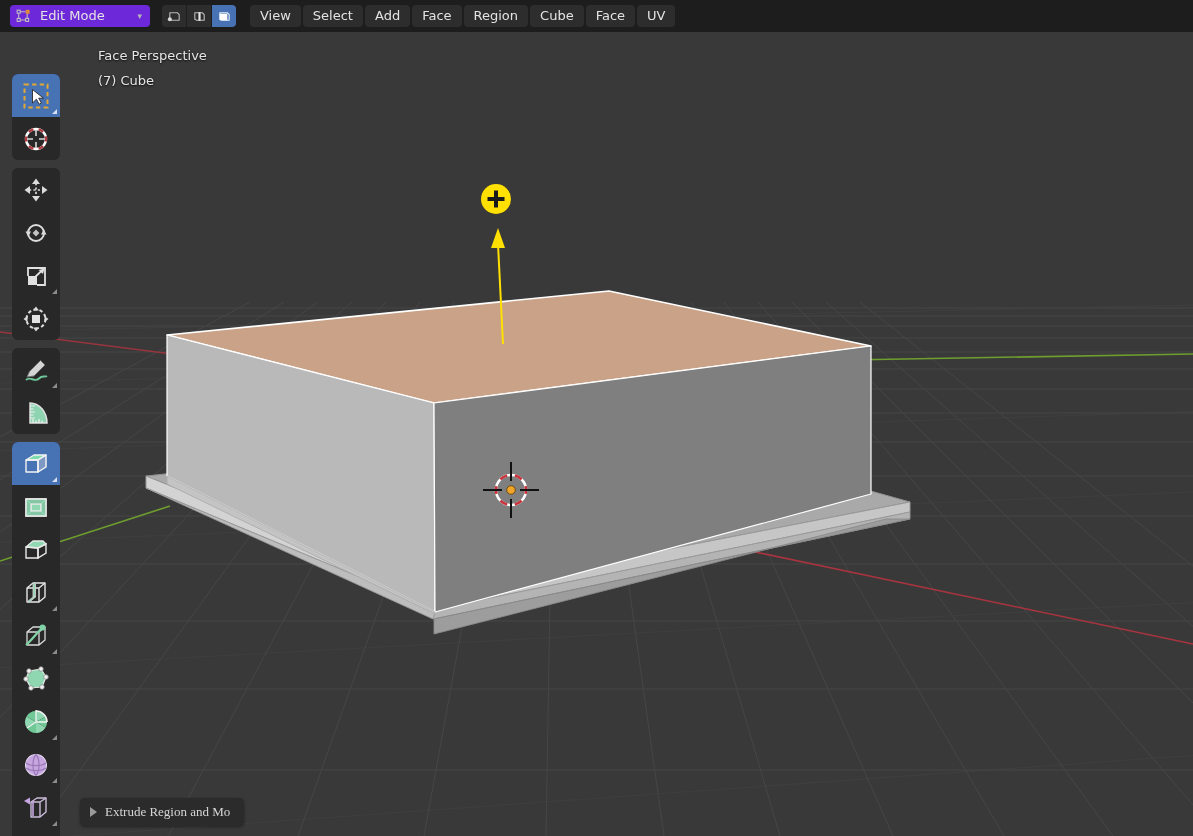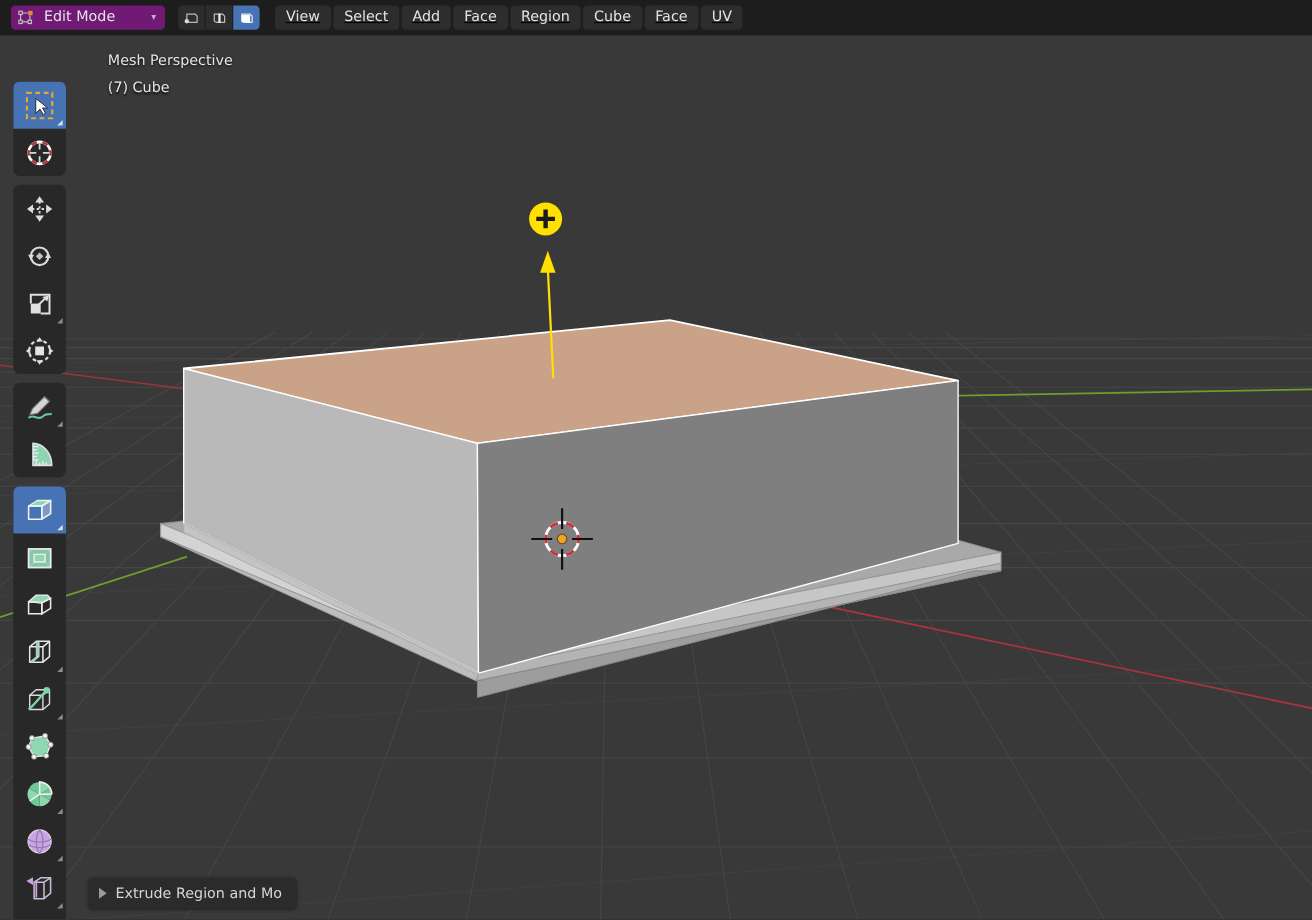--- a/index.html
+++ b/index.html
@@ -14,38 +14,38 @@
 
   
   #header {
     position:absolute; left:0; top:0; width:1193px; height:32px;
     background:#1d1d1d; display:flex; align-items:center;
     padding-left:10px; gap:0;
     z-index:40;
   }
   .mode-select {
     display:flex; align-items:center; gap:8px;
-    height:22px; background:#701a75; border-radius:4px;
+    height:22px; background:#6d28d9; border-radius:4px;
     padding:0 8px 0 6px; min-width:140px; cursor:pointer;
     position:relative;
   }
   .mode-label { color:#e3e3e3; font-size:13px; line-height:22px; white-space:nowrap; }
   .mode-chevron { margin-left:auto; color:#b6b6b6; font-size:9px; line-height:22px; }
   .editmode-glyph { width:16px; height:14px; display:block; flex:none; }
 
   .selmode-group { display:flex; margin-left:12px; gap:1px; }
   .selmode-btn {
     width:24px; height:22px; background:#2d2d2d;
     display:flex; align-items:center; justify-content:center; cursor:pointer;
   }
   .selmode-btn:first-child { border-radius:4px 0 0 4px; }
   .selmode-btn:last-child { border-radius:0 4px 4px 0; }
   .selmode-btn.active { background:#4772b3; }
 
-  .menu-group { display:flex; margin-left:14px; gap:2px;text-decoration:underline; }
+  .menu-group { display:flex; margin-left:14px; gap:2px; }
   .menu-item {
     height:22px; line-height:22px; padding:0 10px;
     color:#e3e3e3; font-size:13px; border-radius:4px;
     background:#2d2d2d; cursor:pointer; white-space:nowrap;
   }
 
   
   #viewport {
     position:absolute; left:0; top:32px; width:1193px; height:804px;
     overflow:hidden; background:#393939;
@@ -91,21 +91,21 @@
     position:absolute; left:80px; bottom:10px; z-index:25;
     height:28px; background:#2b2b2b; border-radius:5px;
     display:flex; align-items:center; gap:8px; padding:0 14px 0 10px;
     cursor:pointer; box-shadow:0 1px 3px rgba(0,0,0,.4);
   }
   .op-tri {
     width:0; height:0;
     border-top:5px solid transparent; border-bottom:5px solid transparent;
     border-left:7px solid #9a9a9a;
   }
-  .op-label { color:#d6d6d6; font-size:13px; white-space:nowrap; }
+  .op-label { color:#d6d6d6; font-size:13px; white-space:nowrap;font-family:Liberation Serif, serif; }
 </style>
 </head>
 <body>
 
 <div id="app">
 
   <div id="header">
 
     <div class="mode-select">
       <svg class="editmode-glyph" viewBox="0 0 16 14">
@@ -252,21 +252,21 @@
         <g>
           <line x1="503" y1="312" x2="498" y2="212" stroke="#ffe000" stroke-width="2"></line>
           <polygon points="498,196 491,216 505,216" fill="#ffe000"></polygon>
           <circle cx="496" cy="167" r="15" fill="#ffe000"></circle>
           <path d="M496 158.5 L496 175.5 M487.5 167 L504.5 167" stroke="#1a1a1a" stroke-width="4" stroke-linecap="butt"></path>
         </g>
       </g>
     </svg>
 
     <div id="vp-text">
-      <div>Mesh Perspective</div>
+      <div>Face Perspective</div>
       <div>(7) Cube</div>
     </div>
 
     <div id="toolbar">
 
       <div class="tool-group">
         <div class="tool-btn active" title="Select Box">
           <svg width="30" height="30" viewBox="0 0 30 30">
             <rect x="3.5" y="3.5" width="23" height="23" fill="none" stroke="#e3a833" stroke-width="2" stroke-dasharray="4.4 3.2"></rect>
             <path d="M11.5 8.5 L11.5 22 L15.4 18.2 L18.2 23.2 L20.4 22 L17.7 17.2 L22.5 17.2 Z" fill="#ffffff" stroke="#2a2a2a" stroke-width="0.9" stroke-linejoin="round"></path>

